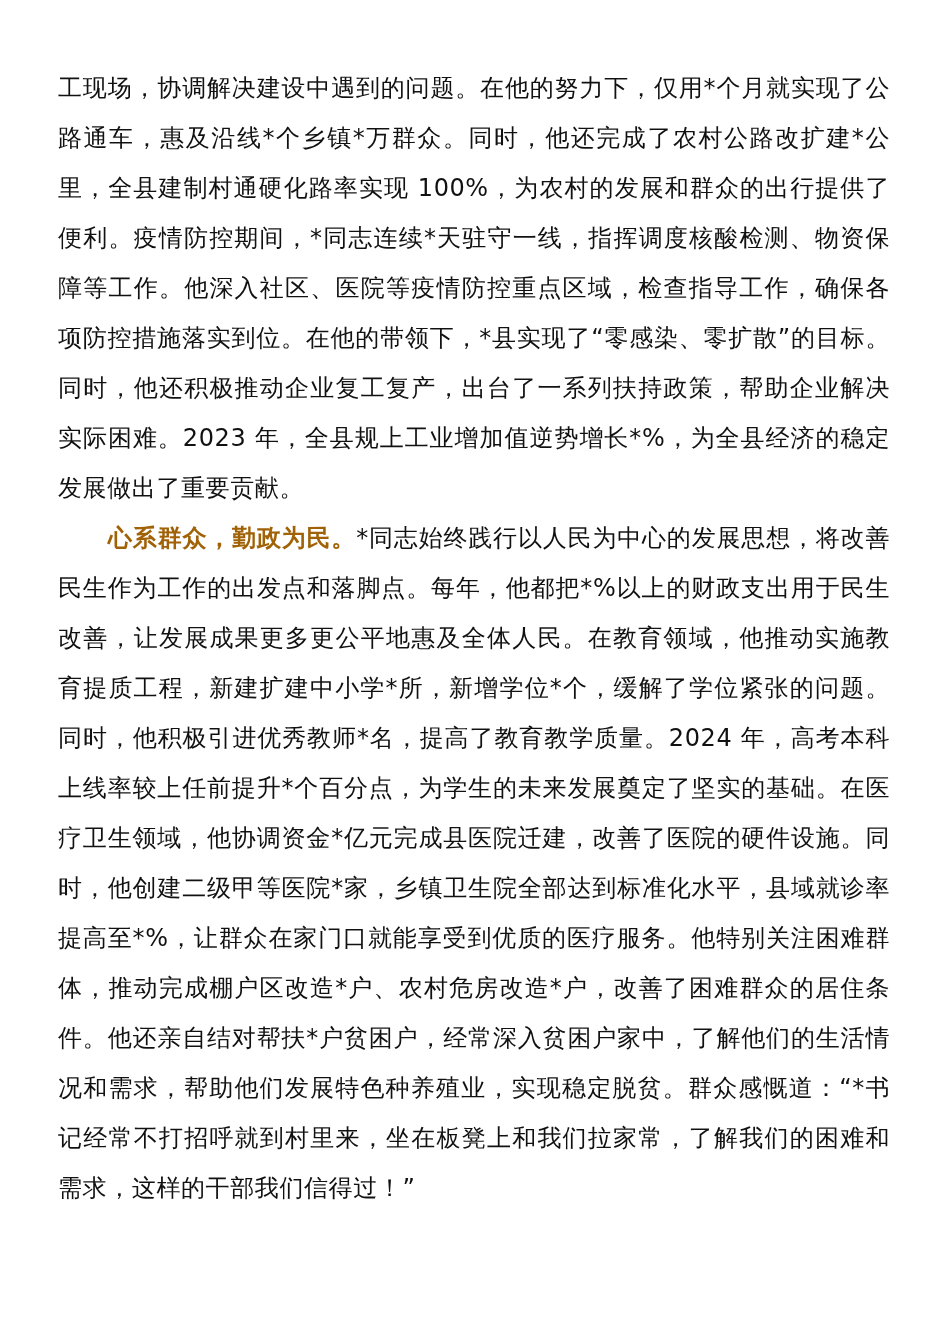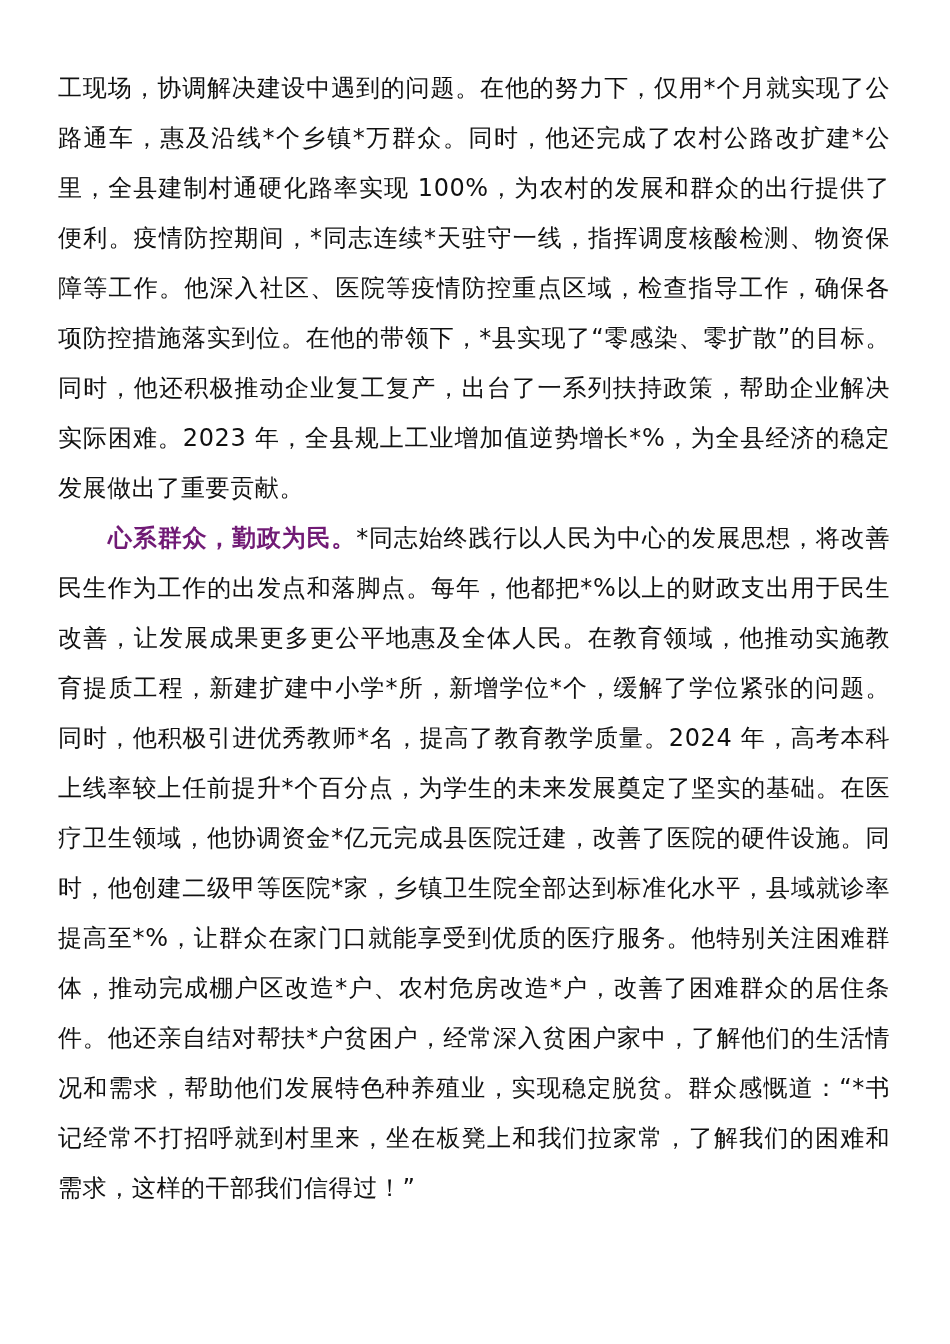--- a/index.html
+++ b/index.html
@@ -28,21 +28,21 @@
     }
     .para {
       margin: 0;
       padding: 0;
     }
     .para.indent {
       text-indent: 50px;
     }
     .heading {
       font-weight: bold;
-      color: #701a75;
+      color: #a16207;
     }
   </style>
 </head>
 <body>
 
 <div class="page">
   <p class="para">
     <span>工现场，协调解决建设中遇到的问题。在他的努力下，仅用*个月就实现了公路通车，惠及沿线*个乡镇*万群众。同时，他还完成了农村公路改扩建*公里，全县建制村通硬化路率实现 100%，为农村的发展和群众的出行提供了便利。疫情防控期间，*同志连续*天驻守一线，指挥调度核酸检测、物资保障等工作。他深入社区、医院等疫情防控重点区域，检查指导工作，确保各项防控措施落实到位。在他的带领下，*县实现了“零感染、零扩散”的目标。同时，他还积极推动企业复工复产，出台了一系列扶持政策，帮助企业解决实际困难。2023 年，全县规上工业增加值逆势增长*%，为全县经济的稳定发展做出了重要贡献。</span>
   </p>
   <p class="para indent">

